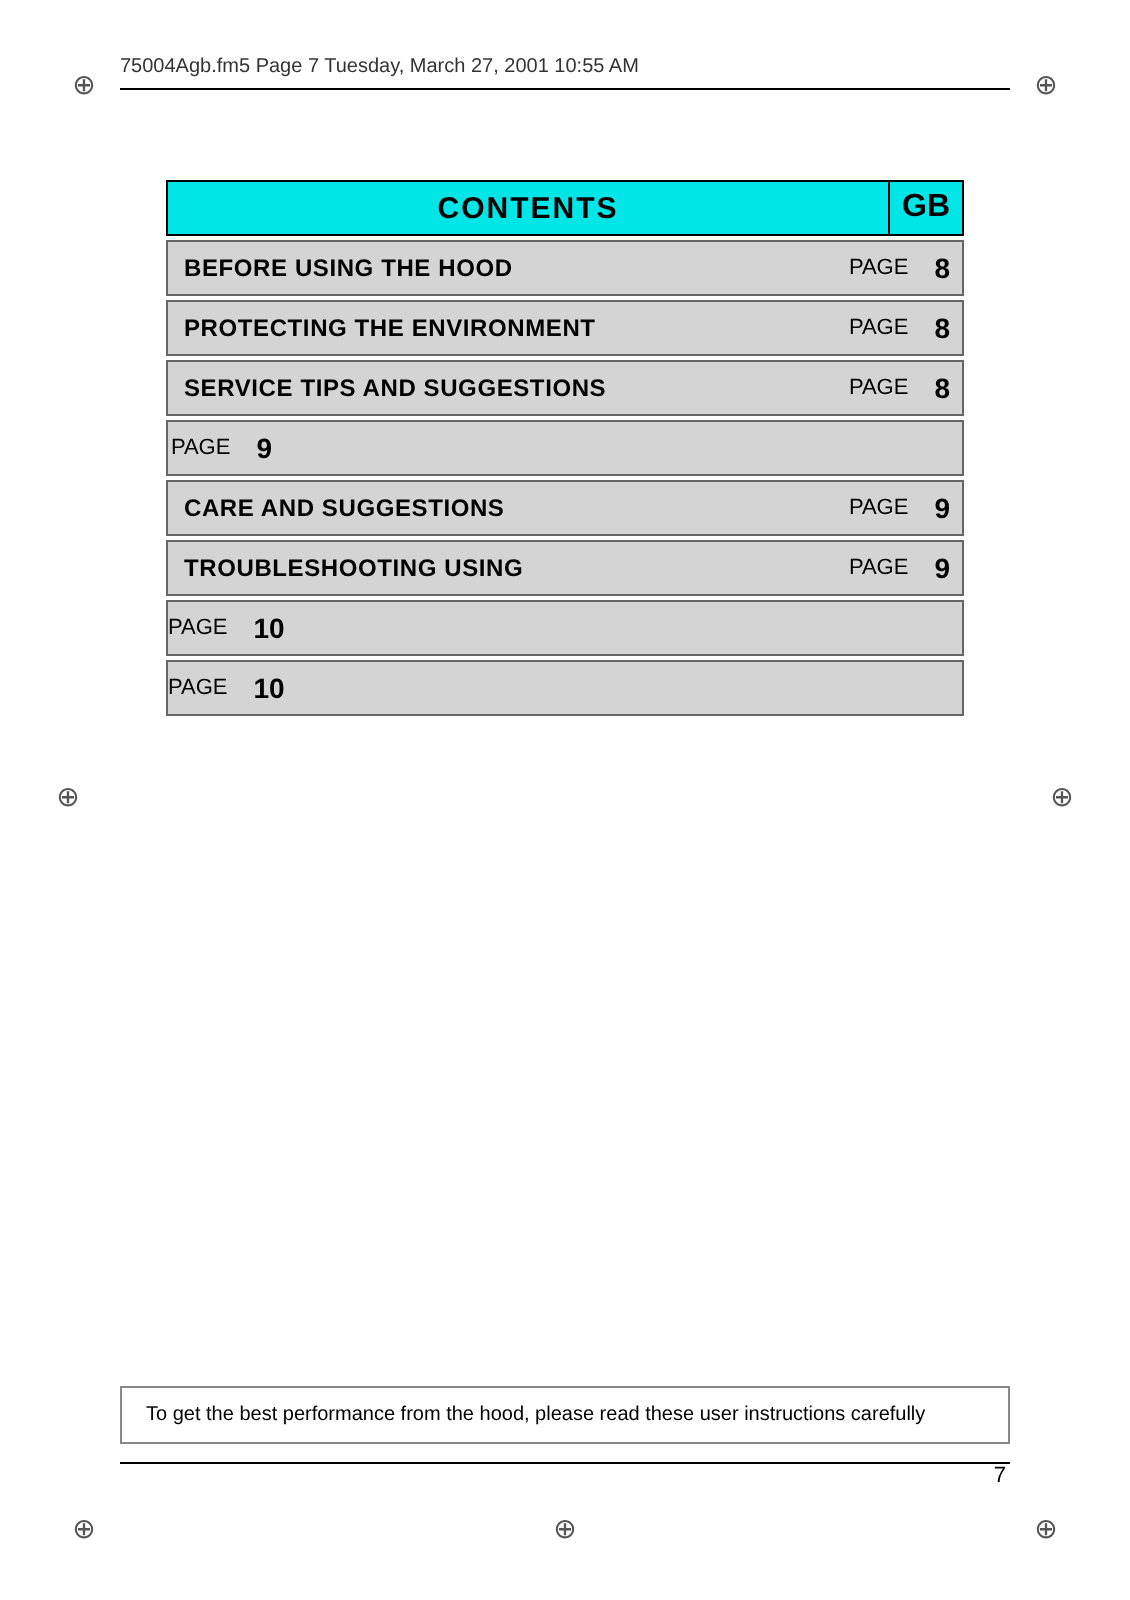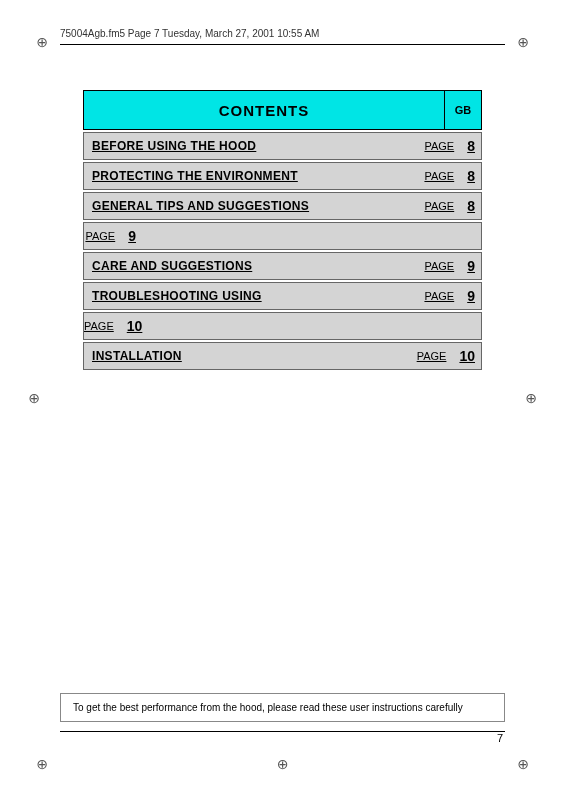--- a/index.html
+++ b/index.html
@@ -58,21 +58,21 @@
     .contents-table {
       position: absolute;
       top: 90px;
       left: 83px;
       right: 83px;
     }
 
     .contents-header {
       display: flex;
       align-items: center;
-      height: 40px;
+      height: 28px;
       margin-bottom: 2px;
     }
 
     .contents-title {
       background: #00e5e5;
       flex: 1;
       height: 100%;
       display: flex;
       align-items: center;
       justify-content: center;
@@ -84,34 +84,33 @@
       border-right: none;
     }
 
     .contents-gb {
       background: #00e5e5;
       height: 100%;
       width: 38px;
       display: flex;
       align-items: center;
       justify-content: center;
-      font-size: 11px;
+      font-size: 16px;
       font-weight: 900;
       color: #000;
       border: 1.5px solid #000;
     }
 
     .toc-row {
       display: flex;
       align-items: center;
       height: 28px;
       margin-bottom: 2px;
       border: 1.5px solid #666;
       background: #d4d4d4;
-      text-decoration: underline;
     }
 
     .toc-row-label {
       flex: 1;
       padding-left: 8px;
       font-size: 12px;
       font-weight: 900;
       color: #000;
       letter-spacing: 0.3px;
     }
@@ -202,21 +201,21 @@
           </div>
         </div>
         <div class="toc-row">
           <span class="toc-row-label">PROTECTING THE ENVIRONMENT</span>
           <div class="toc-row-page">
             <span class="page-word">PAGE</span>
             <span class="page-num">8</span>
           </div>
         </div>
         <div class="toc-row">
-          <span class="toc-row-label">GENERAL TIPS AND SUGGESTIONS</span>
+          <span class="toc-row-label">SERVICE TIPS AND SUGGESTIONS</span>
           <div class="toc-row-page">
             <span class="page-word">PAGE</span>
             <span class="page-num">8</span>
           </div>
         </div>
         <div class="toc-row">
           <div class="toc-row-page">
             <span class="page-word">PAGE</span>
             <span class="page-num">9</span>
           </div>
@@ -235,21 +234,20 @@
             <span class="page-num">9</span>
           </div>
         </div>
         <div class="toc-row">
           <div class="toc-row-page">
             <span class="page-word">PAGE</span>
             <span class="page-num">10</span>
           </div>
         </div>
         <div class="toc-row">
-          <span class="toc-row-label">INSTALLATION</span>
           <div class="toc-row-page">
             <span class="page-word">PAGE</span>
             <span class="page-num">10</span>
           </div>
         </div>
       </div>
 
   </div>
 
   <div class="bottom-divider"></div>

